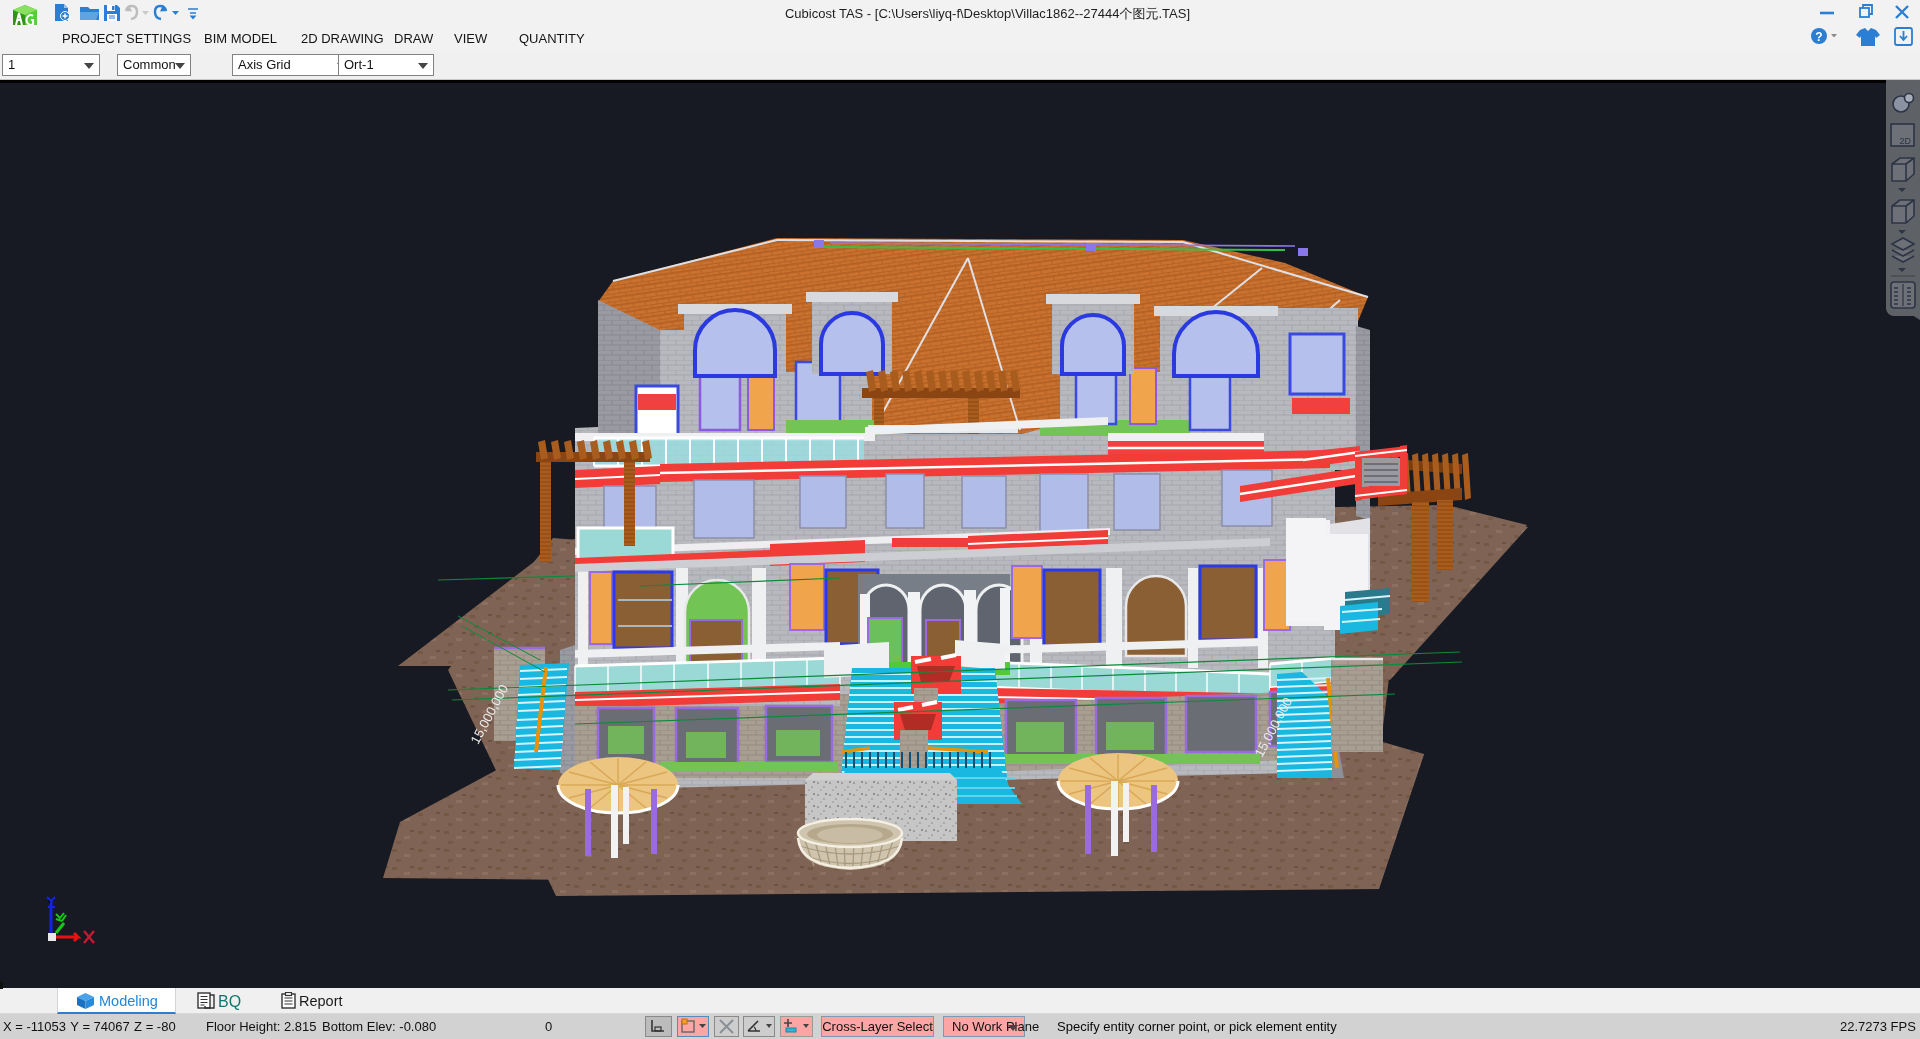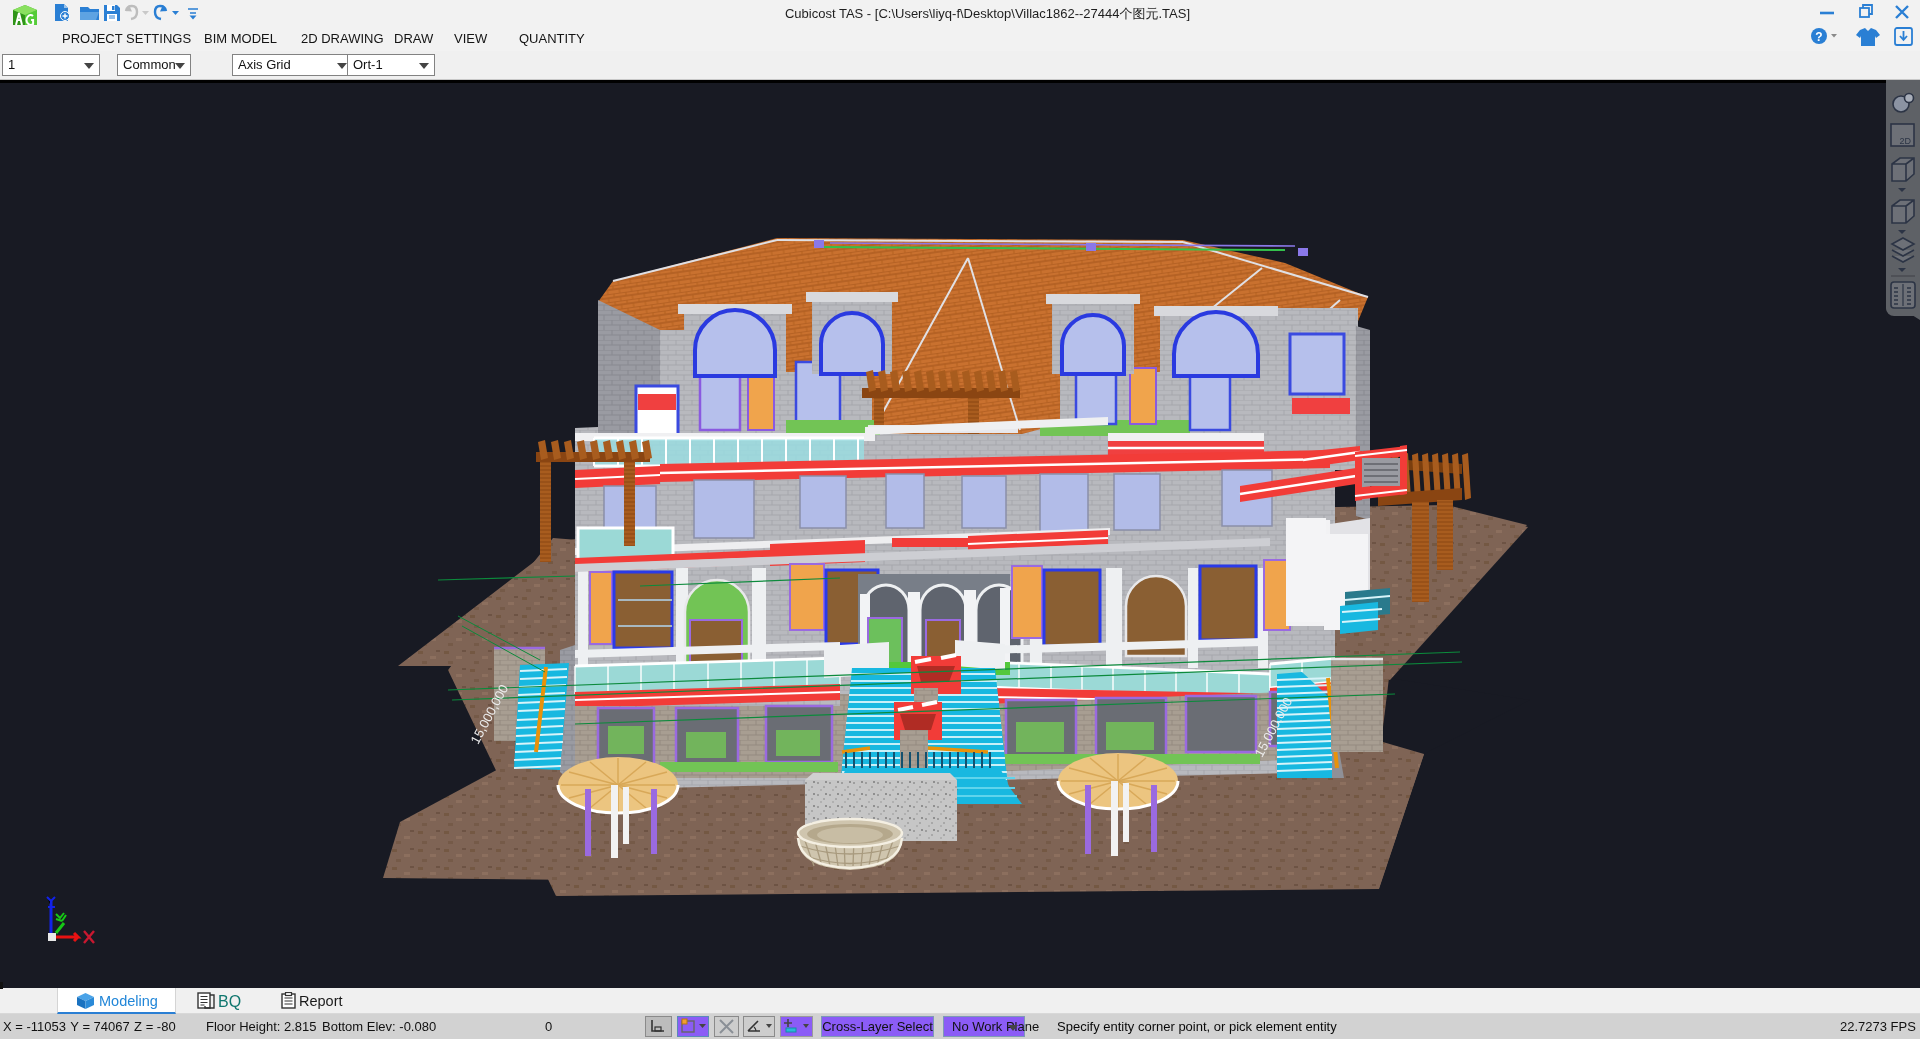--- a/index.html
+++ b/index.html
@@ -11,21 +11,21 @@
 #toolrow{left:0;top:51px;width:1920px;height:29px;background:#f0f0f0;border-bottom:1px solid #c8c8c8}
 .combo{position:absolute;top:3px;height:22px;background:#fff;border:1px solid #828282;font-size:13px;color:#111;line-height:20px;padding-left:5px}
 .combo .arr{position:absolute;right:5px;top:8px;width:0;height:0;border-left:5px solid transparent;border-right:5px solid transparent;border-top:6px solid #444}
 #viewport{left:0;top:80px;width:1920px;height:908px;background:#181a23}
 #tabbar{left:0;top:988px;width:1920px;height:26px;background:#f0f0f0;border-bottom:1px solid #d8d8d8}
 .tab{position:absolute;top:988px;height:26px;font-size:14px;line-height:25px;color:#1a1a1a}
 #tab-modeling{left:57px;width:119px;background:#fff;border-left:1px solid #d4d4d4;border-right:1px solid #d4d4d4;border-bottom:2px solid #2a7fd4;color:#2186d8}
 #statusbar{left:0;top:1014px;width:1920px;height:25px;background:#d2d2d2}
 .st{position:absolute;top:1019px;font-size:13px;color:#111;white-space:nowrap}
 .sbtn{position:absolute;top:1016px;height:21px;background:#cdcdcd;border:1px solid #8a8a8a}
-.wbox{position:absolute;top:1016px;height:21px;background:#8b5cf6;border:1px solid #7d9ab5;font-size:13px;color:#111;line-height:19px;white-space:nowrap}
+.wbox{position:absolute;top:1016px;height:21px;background:#fca5a5;border:1px solid #7d9ab5;font-size:13px;color:#111;line-height:19px;white-space:nowrap}
 .icn{position:absolute}
 </style></head>
 <body>
 
 <div id="titlebar" class="abs"></div>
 <div id="title" class="abs">Cubicost TAS - [C:\Users\liyq-f\Desktop\Villac1862--27444个图元.TAS]</div>
 
 <svg class="abs icn" style="left:11px;top:4px" width="28" height="31" viewBox="0 0 28 31">
 <polygon points="2,6 14,1 26,6 26,24 14,30 2,24" fill="#41b42a"></polygon>
 <polygon points="2,6 14,11 14,30 2,24" fill="#2f9418"></polygon>
@@ -79,21 +79,21 @@
 <path d="M21 7 l3 3.5 3-3.5 z" fill="#8a8a8a"></path>
 <path d="M50 3 l5 -2 3 3 3 -3 5 2 4 5 -4 3 -1 -2 v10 h-14 v-10 l-1 2 -4 -3 z" fill="#2a7fd4"></path>
 <rect x="85" y="1" width="17" height="17" rx="2" fill="none" stroke="#2a7fd4" stroke-width="1.8"></rect>
 <path d="M93.5 4 v8 M90 9 l3.5 4 3.5-4" stroke="#2a7fd4" stroke-width="1.8" fill="none"></path>
 </svg>
 
 <div id="toolrow" class="abs">
 <div class="combo" style="left:2px;width:98px">1<span class="arr"></span></div>
 <div class="combo" style="left:117px;width:74px">Common Eleɪ<span class="arr"></span></div>
 <div class="combo" style="left:232px;width:121px">Axis Grid<span class="arr"></span></div>
-<div class="combo" style="left:347px;width:88px">Ort-1<span class="arr"></span></div>
+<div class="combo" style="left:338px;width:96px">Ort-1<span class="arr"></span></div>
 </div>
 
 <div id="viewport" class="abs">
     <div class="abs" style="left:0;top:0;width:1920px;height:3px;background:#010101"></div>
 <svg width="1920" height="908" viewBox="0 80 1920 908" style="position:absolute;left:0;top:0">
 <defs>
 <pattern id="stone" width="16" height="10" patternUnits="userSpaceOnUse">
 <rect width="16" height="10" fill="#b8b9be"></rect>
 <path d="M0 0 h16 M0 5 h16 M4 0 v5 M12 5 v5" stroke="#a6a7ad" stroke-width="1"></path>
 </pattern>

